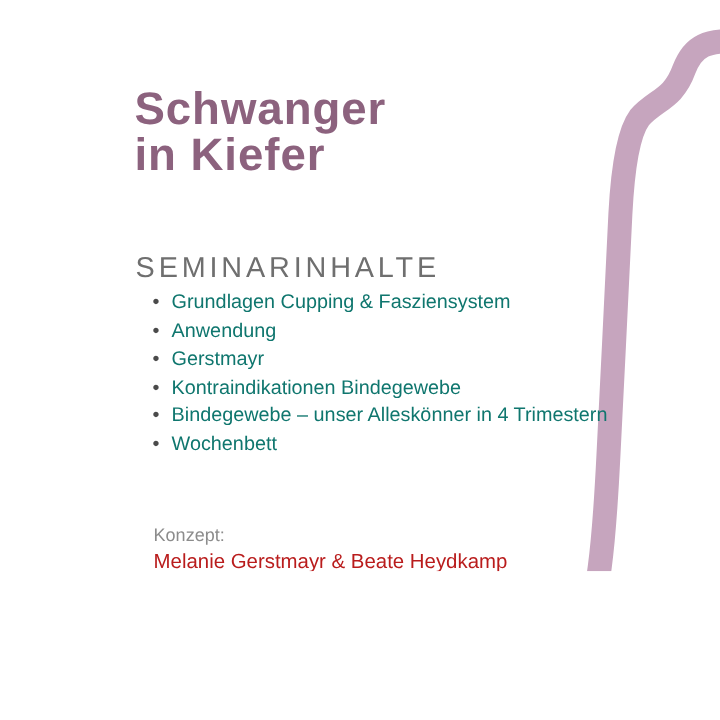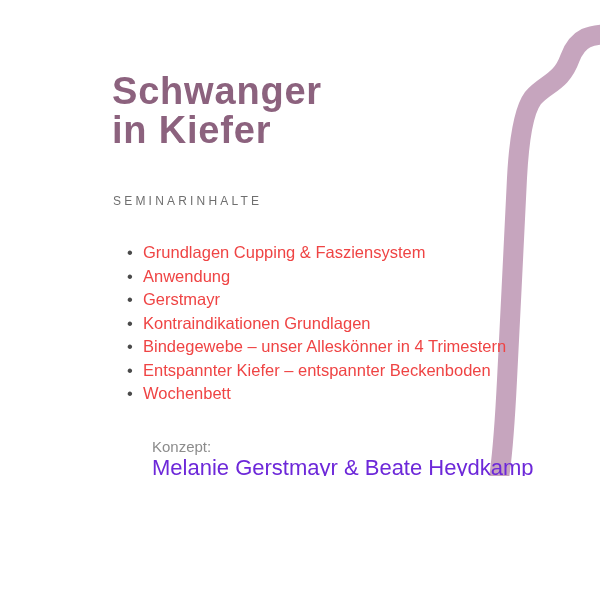--- a/index.html
+++ b/index.html
@@ -31,60 +31,60 @@
     font-size: 38px;
     font-weight: 700;
     line-height: 39px;
     letter-spacing: 0.8px;
     color: #8c627e;
   }
   .title span { display: block; }
   .section-heading {
     position: absolute;
     left: 113px;
-    top: 194px;
-    font-size: 12px;
+    top: 210px;
+    font-size: 24px;
     font-weight: 400;
     letter-spacing: 3.2px;
     color: #6f6f6f;
   }
   .seminar-list {
     position: absolute;
     left: 127px;
     top: 241px;
     list-style: none;
     font-size: 16.5px;
     line-height: 23.5px;
-    color: #ef4444;
+    color: #0f766e;
   }
   .seminar-list li {
     position: relative;
     padding-left: 16px;
   }
   .seminar-list li::before {
     content: "\2022";
     position: absolute;
     left: 0;
     top: 0;
     color: #4a4a4a;
   }
   .footer {
     position: absolute;
-    left: 152px;
+    left: 128px;
     top: 437px;
   }
   .konzept-label {
     font-size: 15px;
     color: #8c8c8c;
     line-height: 20px;
   }
   .authors {
     margin-top: 0;
-    font-size: 22px;
-    color: #6d28d9;
+    font-size: 17px;
+    color: #b91c1c;
     line-height: 22px;
   }
 </style>
 </head>
 <body>
 
 <div class="slide">
 
   <svg class="decoration" viewBox="0 0 600 600" aria-hidden="true">
     <path d="M 614 34
@@ -103,23 +103,22 @@
       <span>Schwanger</span>
       <span>in Kiefer</span>
     </h1>
 
     <div class="section-heading">SEMINARINHALTE</div>
 
     <ul class="seminar-list">
       <li>Grundlagen Cupping &amp; Fasziensystem</li>
       <li>Anwendung</li>
       <li>Gerstmayr</li>
-      <li>Kontraindikationen Grundlagen</li>
+      <li>Kontraindikationen Bindegewebe</li>
       <li>Bindegewebe – unser Alleskönner in 4 Trimestern</li>
-      <li>Entspannter Kiefer – entspannter Beckenboden</li>
       <li>Wochenbett</li>
     </ul>
 
     <div class="footer">
       <div class="konzept-label">Konzept:</div>
       <div class="authors">Melanie Gerstmayr &amp; Beate Heydkamp</div>
     </div>
 
   </div>
 </div>

